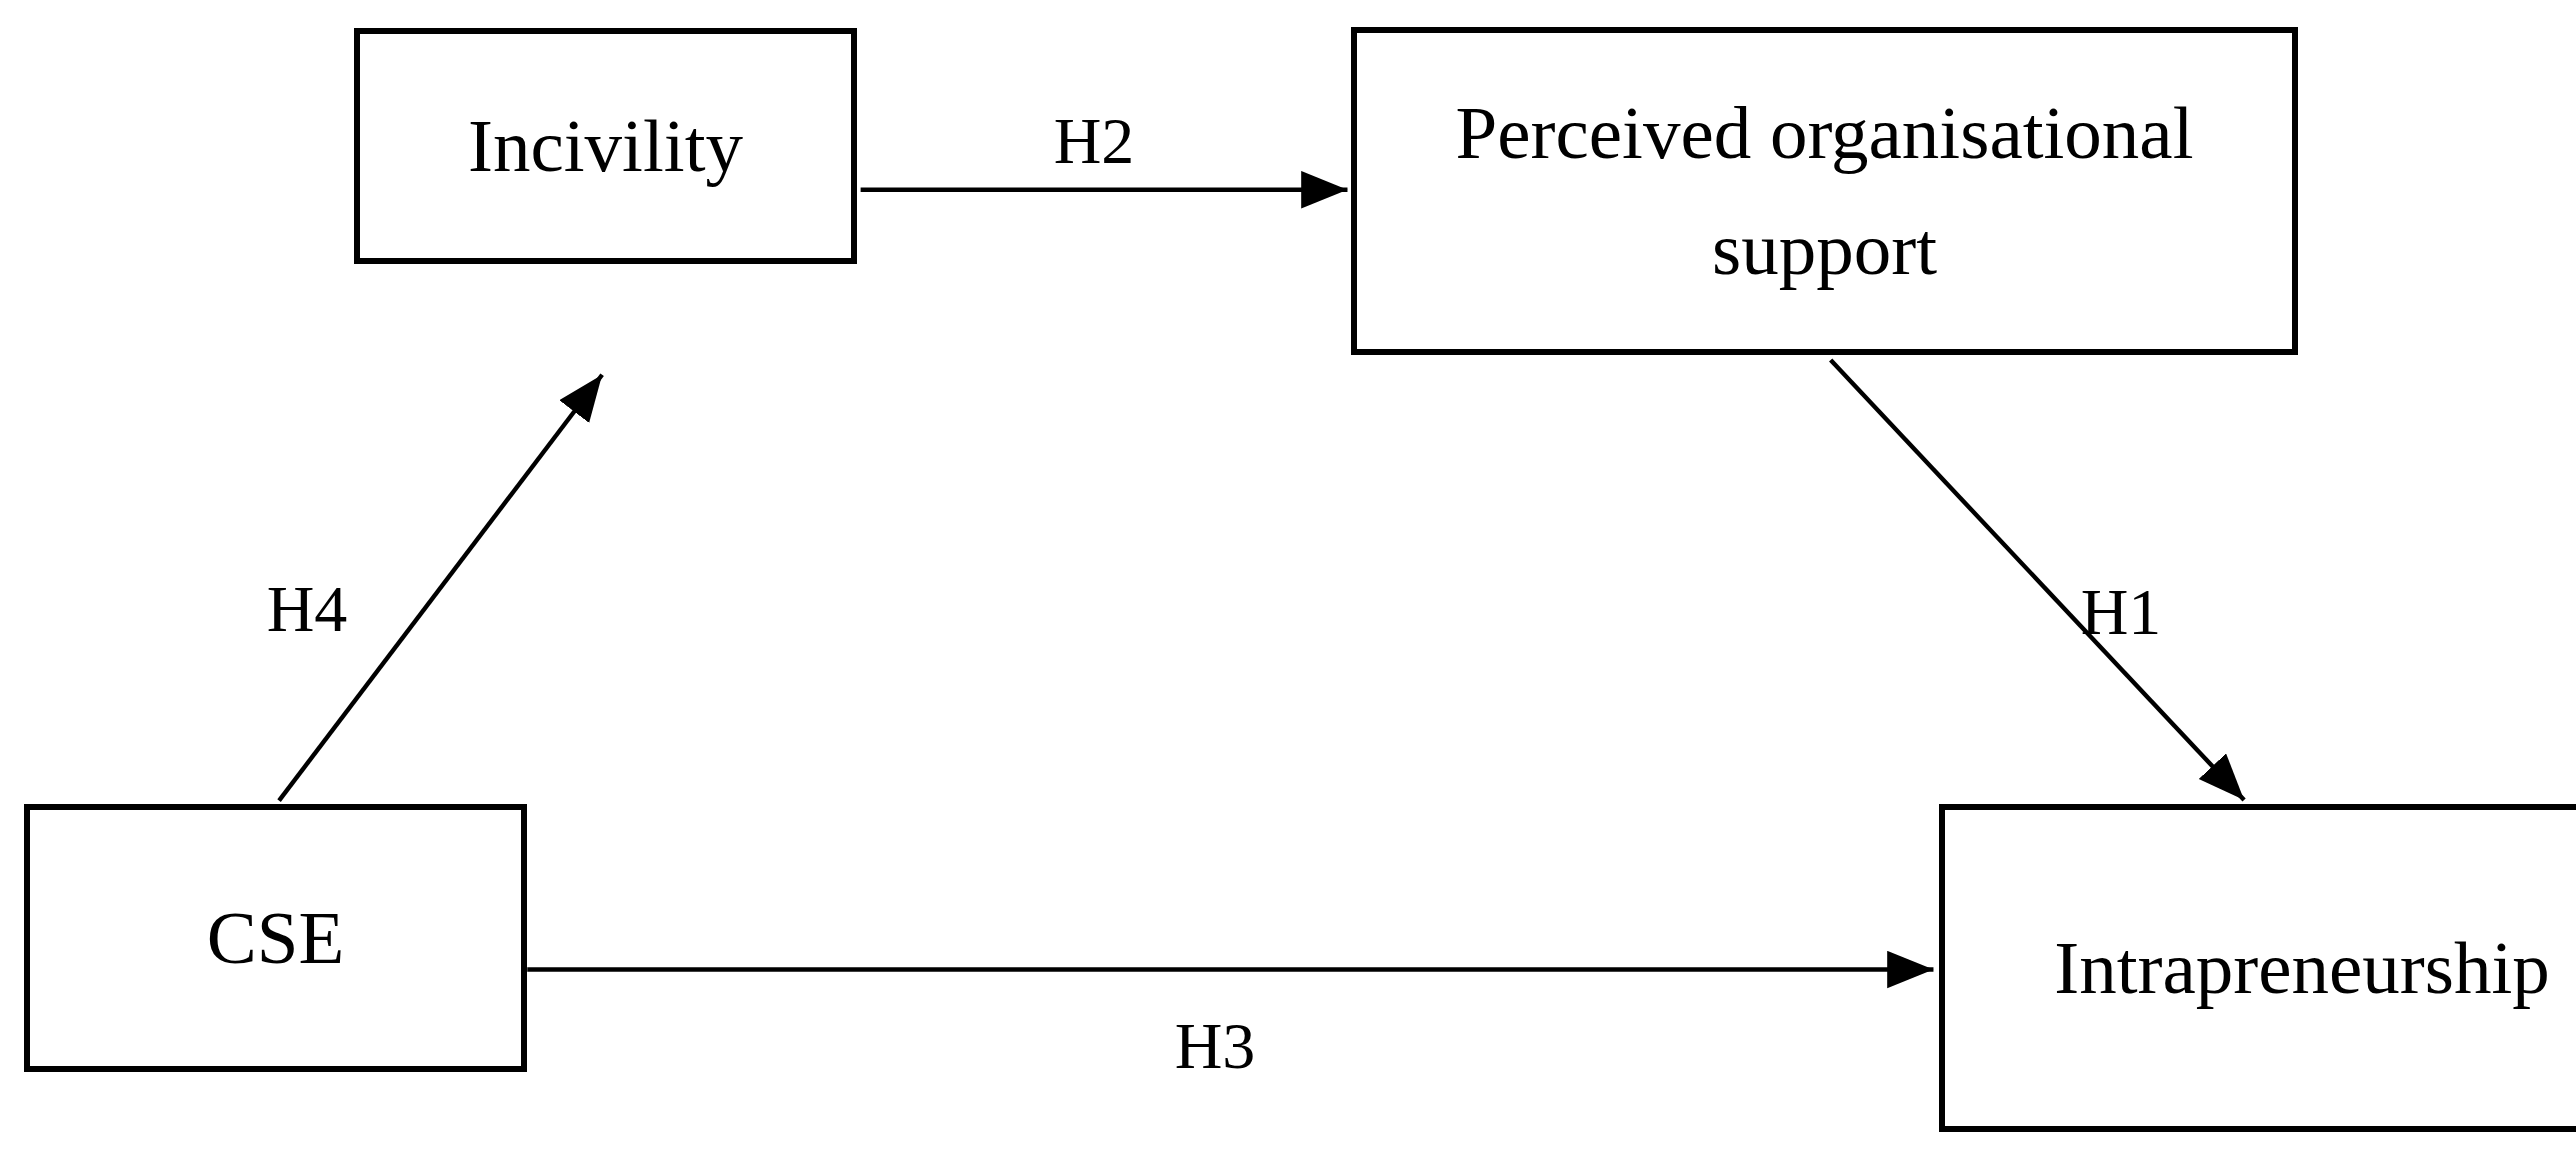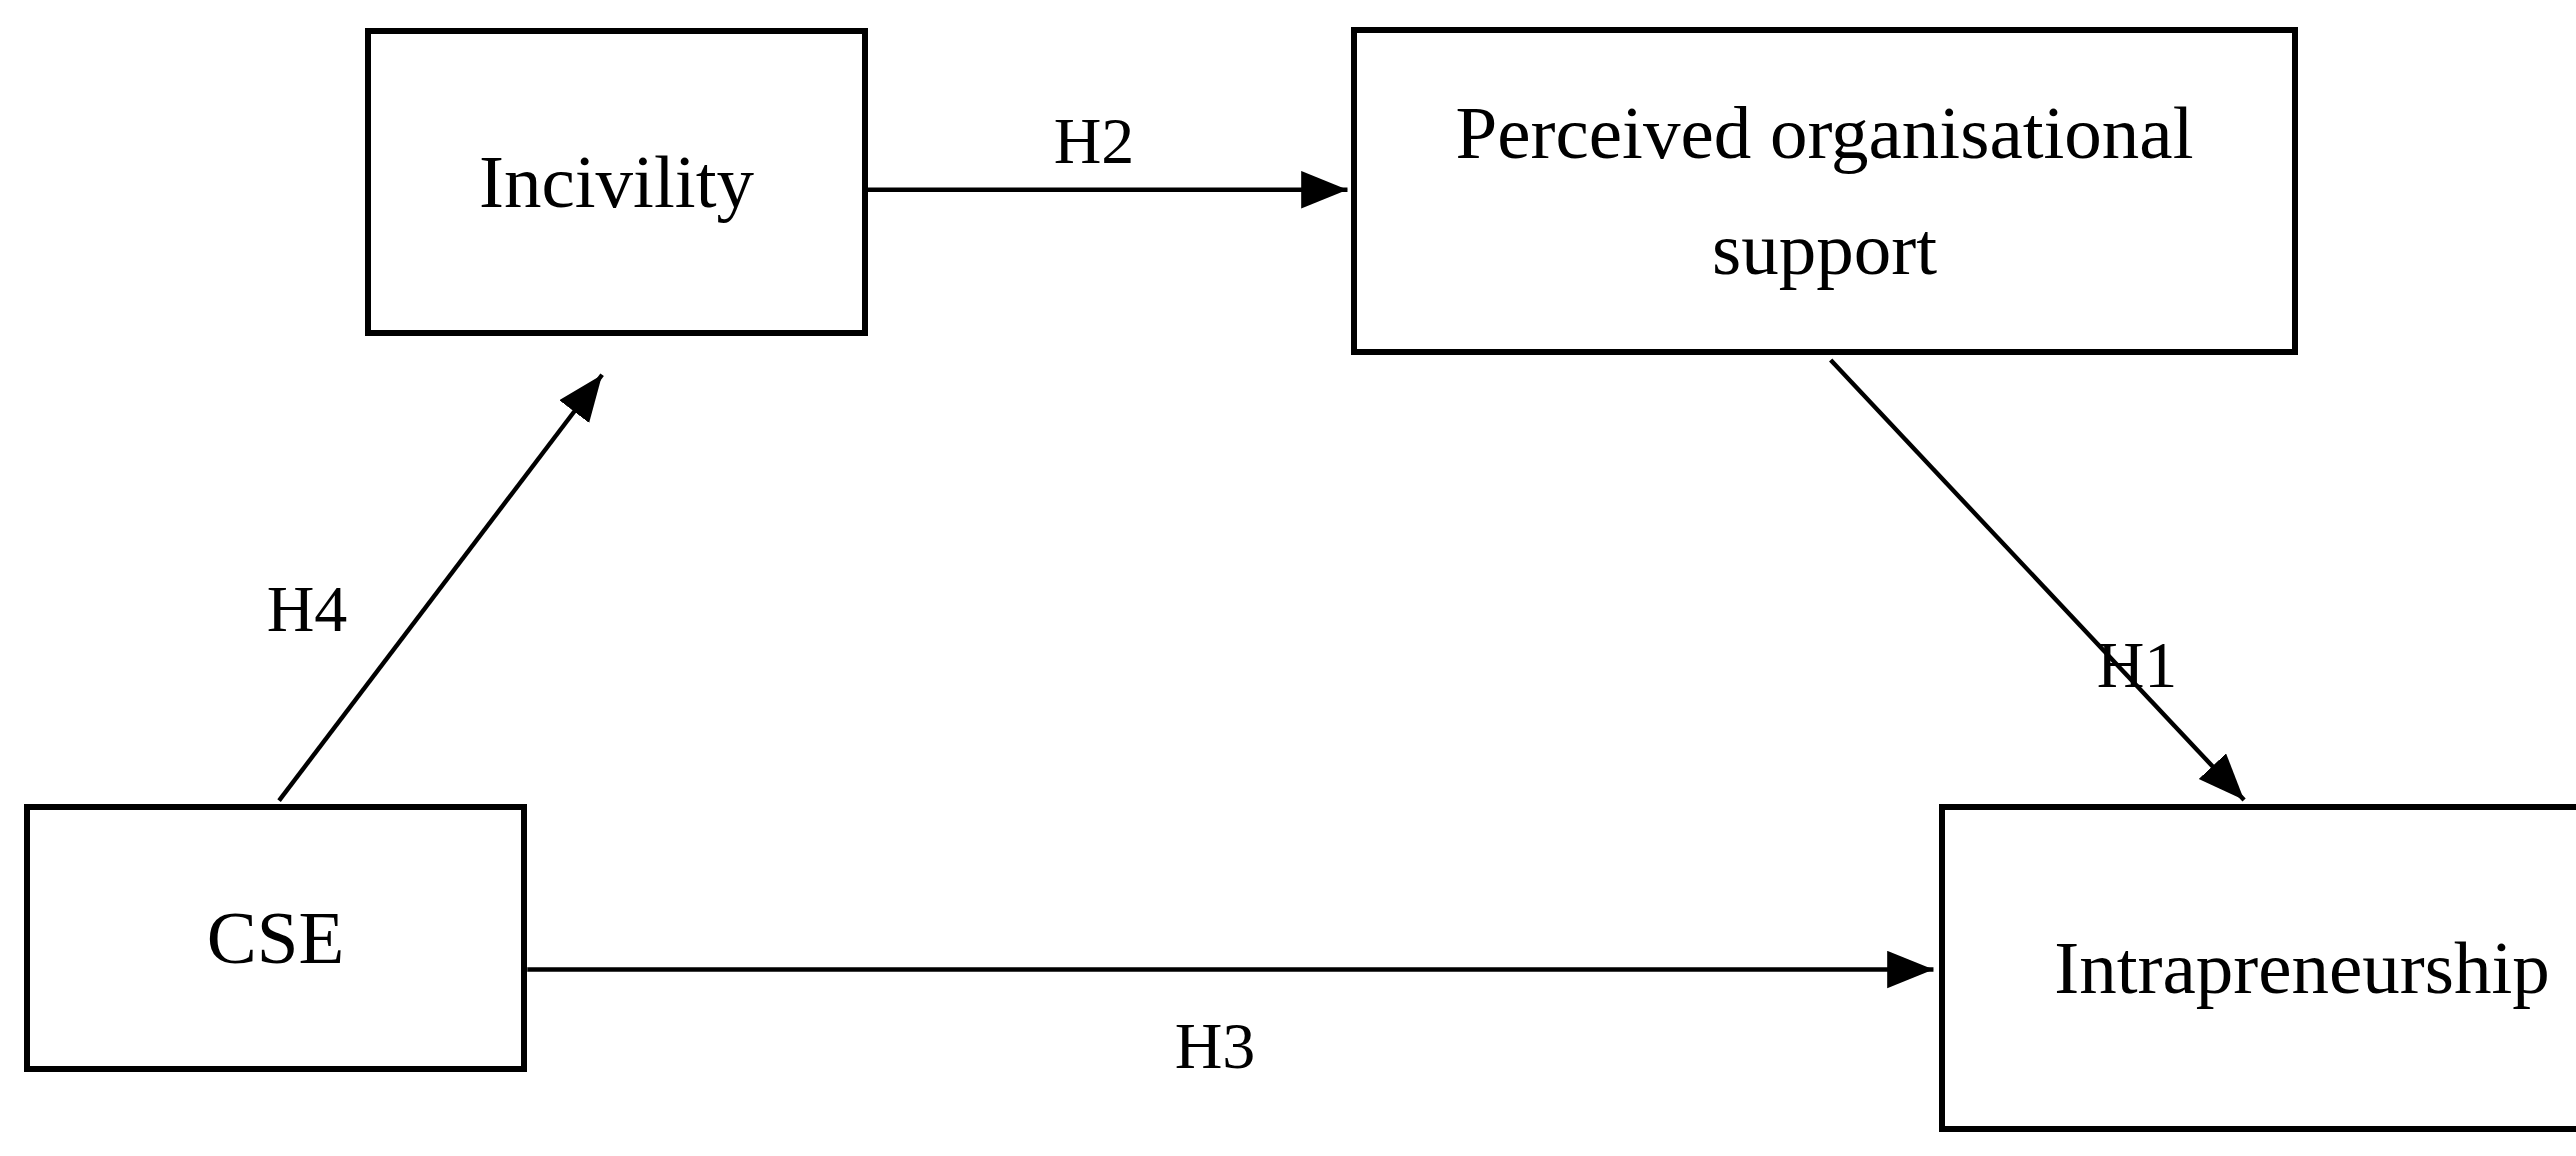--- a/index.html
+++ b/index.html
@@ -30,33 +30,33 @@
     align-items: center;
     justify-content: center;
     text-align: center;
     font-size: 75px;
     line-height: 1.55;
     box-sizing: border-box;
   }
   .node .node-label {
     padding: 0 29px;
   }
-  #node-incivility        { left: 365px;  top: 28px;   width: 503px;  height: 308px; }
+  #node-incivility        { left: 354px;  top: 28px;   width: 503px;  height: 236px; }
   #node-pos               { left: 1351px; top: 27px;   width: 947px; height: 328px; }
   #node-cse               { left: 24px;   top: 804px; width: 503px;  height: 268px; }
   #node-intrapreneurship  { left: 1939px; top: 804px; width: 726px;  height: 328px; }
   .edge-label {
     position: absolute;
     font-size: 66px;
     line-height: 1;
     transform: translate(-50%, -50%);
     white-space: nowrap;
   }
   #label-h2 { left: 1094px; top: 141px; }
-  #label-h1 { left: 2121px; top: 665px; margin-left: 16px; }
+  #label-h1 { left: 2121px; top: 612px; }
   #label-h4 { left: 307px;  top: 598px; margin-top: 11px; }
   #label-h3 { left: 1215px; top: 1046px; }
 </style>
 </head>
 <body>
 
 <div id="canvas">
 
   <svg id="arrow-layer" viewBox="0 0 3508 1575" xmlns="http://www.w3.org/2000/svg">
     <defs>

